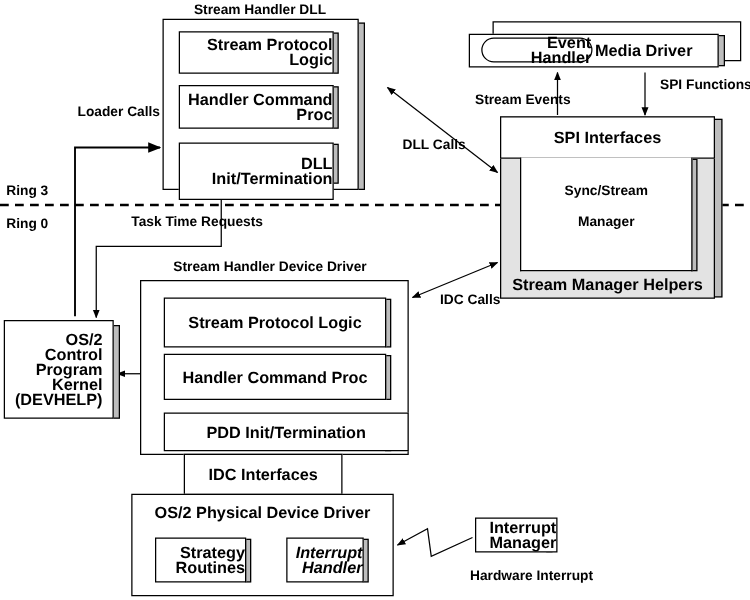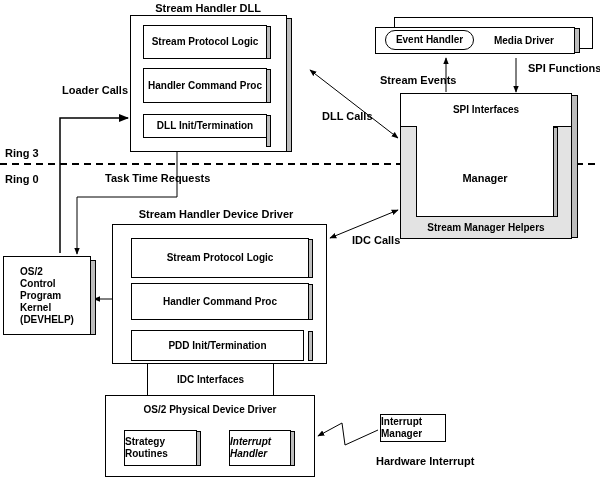--- a/index.html
+++ b/index.html
@@ -2,21 +2,21 @@
 <html><head>
 <meta charset="utf-8">
 <style>
   html, body { margin:0; padding:0; background:#fff; }
   #canvas { position:relative; width:600px; height:480px; overflow:hidden; background:#fff;
     font-family:"Liberation Sans", sans-serif; font-weight:bold; color:#000; }
   svg.diag { position:absolute; left:0; top:0; }
   .lbl { position:absolute; font-size:11px; line-height:12px; text-align:center; white-space:nowrap; }
   .lbl.l { text-align:left; }
   .box { position:absolute; background:#fff; border:1.5px solid #000; box-sizing:border-box;
-    display:flex; align-items:center; justify-content:center; text-align:left; font-size:10px; line-height:12px; }
+    display:flex; align-items:center; justify-content:center; text-align:right; font-size:13px; line-height:12px; }
   .shade { position:absolute; background:#bdbdbd; border:1px solid #000; box-sizing:border-box; }
   .grey { background:#e3e3e3; }
 </style>
 </head>
 <body>
 
 <div id="canvas">
 
   <svg class="diag" width="600" height="480">
     <defs>
@@ -48,34 +48,35 @@
   <div class="lbl l" style="left:5px;top:173px;">Ring 0</div>
 
   <div class="lbl" style="left:128px;top:2px;width:160px;">Stream Handler DLL</div>
   <div class="shade" style="left:286px;top:18px;width:6px;height:134px;"></div>
   <div class="box" style="left:130px;top:15px;width:157px;height:137px;"></div>
   <div class="shade" style="left:266px;top:26px;width:5px;height:33px;"></div>
   <div class="box" style="left:143px;top:25px;width:124px;height:34px;">Stream Protocol Logic</div>
   <div class="shade" style="left:266px;top:69px;width:5px;height:34px;"></div>
   <div class="box" style="left:143px;top:68px;width:124px;height:35px;">Handler Command Proc</div>
   <div class="shade" style="left:266px;top:115px;width:5px;height:32px;"></div>
-  <div class="box" style="left:143px;top:114px;width:124px;height:24px;">DLL Init/Termination</div>
+  <div class="box" style="left:143px;top:114px;width:124px;height:46px;">DLL Init/Termination</div>
 
   <div class="box" style="left:394px;top:17px;width:199px;height:32px;"></div>
   <div class="shade" style="left:574px;top:28px;width:6px;height:25px;"></div>
   <div class="box" style="left:375px;top:27px;width:200px;height:27px;justify-content:flex-end;padding-right:20px;">Media Driver</div>
   <div class="box" style="left:385px;top:30px;width:89px;height:20px;border-radius:10px;">Event Handler</div>
   <div class="lbl" style="left:380px;top:62px;width:56px;margin-top:12px;">Stream Events</div>
   <div class="lbl" style="left:528px;top:62px;width:70px;">SPI Functions</div>
 
   <div class="shade" style="left:571px;top:95px;width:7px;height:143px;"></div>
   <div class="box grey" style="left:400px;top:93px;width:172px;height:146px;align-items:flex-end;padding-bottom:4px;">Stream Manager Helpers</div>
   <div class="box" style="left:400px;top:93px;width:172px;height:34px;">SPI Interfaces</div>
   <div class="shade" style="left:553px;top:127px;width:5px;height:90px;"></div>
   <div class="box" style="left:416px;top:126px;width:138px;height:91px;border-top:none;"></div>
+  <div class="lbl" style="left:416px;top:147px;width:138px;">Sync/Stream</div>
   <div class="lbl" style="left:416px;top:172px;width:138px;">Manager</div>
 
   <div class="lbl" style="left:60px;top:84px;width:70px;">Loader Calls</div>
   <div class="lbl" style="left:105px;top:172px;width:70px;">Task Time Requests</div>
   <div class="lbl" style="left:322px;top:110px;width:36px;">DLL Calls</div>
   <div class="lbl" style="left:352px;top:234px;width:36px;text-align:right;">IDC Calls</div>
 
   <div class="shade" style="left:90px;top:260px;width:6px;height:75px;"></div>
   <div class="box" style="left:3px;top:256px;width:88px;height:79px;">
     <div>
@@ -87,21 +88,21 @@
     </div>
   </div>
 
   <div class="lbl" style="left:116px;top:208px;width:200px;">Stream Handler Device Driver</div>
   <div class="box" style="left:112px;top:224px;width:215px;height:140px;"></div>
   <div class="shade" style="left:308px;top:239px;width:5px;height:39px;"></div>
   <div class="box" style="left:131px;top:238px;width:178px;height:40px;">Stream Protocol Logic</div>
   <div class="shade" style="left:308px;top:284px;width:5px;height:36px;"></div>
   <div class="box" style="left:131px;top:283px;width:178px;height:37px;">Handler Command Proc</div>
   <div class="shade" style="left:308px;top:331px;width:5px;height:30px;"></div>
-  <div class="box" style="left:131px;top:330px;width:173px;height:31px;">PDD Init/Termination</div>
+  <div class="box" style="left:131px;top:330px;width:196px;height:31px;">PDD Init/Termination</div>
   <div class="box" style="left:147px;top:363px;width:127px;height:33px;">IDC Interfaces</div>
 
   <div class="box" style="left:105px;top:395px;width:210px;height:82px;align-items:flex-start;padding-top:8px;">OS/2 Physical Device Driver</div>
   <div class="shade" style="left:196px;top:431px;width:5px;height:35px;"></div>
   <div class="box" style="left:124px;top:430px;width:73px;height:36px;">Strategy Routines</div>
   <div class="shade" style="left:290px;top:431px;width:5px;height:35px;"></div>
   <div class="box" style="left:229px;top:430px;width:62px;height:36px;font-style:italic;">Interrupt Handler</div>
 
   <div class="shade" style="left:437px;top:416px;width:5px;height:26px;"></div>
   <div class="box" style="left:380px;top:414px;width:66px;height:28px;">Interrupt Manager</div>

